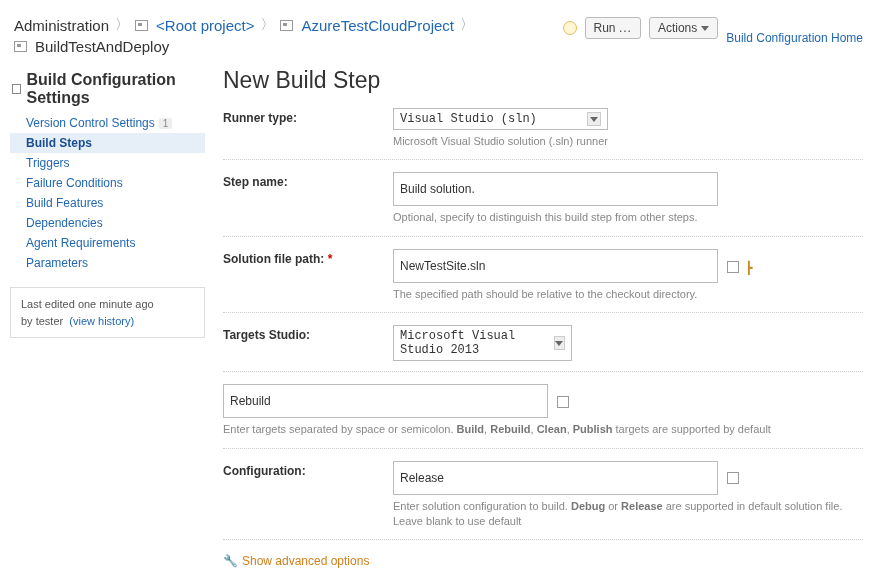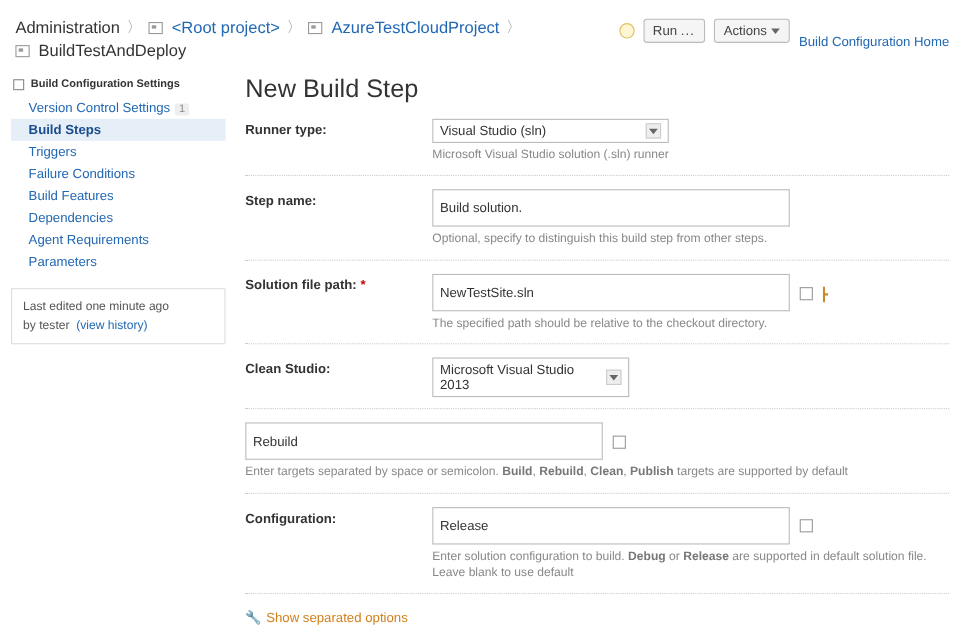--- a/index.html
+++ b/index.html
@@ -22,21 +22,21 @@
   .btn { background:#f5f5f5; border:1px solid #bbb; border-radius:3px; padding:3px 8px; font-size:12px; color:#444; cursor:pointer; }
   .btn .dots { letter-spacing:1px; }
   .btn .caret::after { content:""; display:inline-block; border-left:4px solid transparent; border-right:4px solid transparent; border-top:5px solid #666; margin-left:4px; vertical-align:middle; }
   .top-link { color:#2268b3; text-decoration:none; font-size:12px;margin-top:21px; }
 
   
   .main { display:flex; gap:18px; }
   .sidebar { width:195px; flex:none; }
   .page { flex:1; }
 
-  .sb-head { font-weight:bold; color:#333; padding:4px 2px 6px 2px; font-size:10px; display:flex; align-items:center; gap:6px; }
+  .sb-head { font-weight:bold; color:#333; padding:4px 2px 6px 2px; font-size:16px; display:flex; align-items:center; gap:6px; }
   .sb-head .sq { display:inline-block; width:10px; height:10px; border:1px solid #888; }
   .sb-list { list-style:none; }
   .sb-list li { padding:3px 6px 3px 16px; font-size:12px; }
   .sb-list li a { color:#2268b3; text-decoration:none; }
   .sb-list li.active { background:#e6eef8; }
   .sb-list li.active a { color:#1a4d8f; font-weight:bold; }
   .badge { display:inline-block; background:#eee; color:#888; font-size:10px; padding:0 4px; border-radius:2px; margin-left:4px; }
 
   .sb-edited { border:1px solid #ddd; padding:8px 10px; margin-top:14px; font-size:11px; color:#555; line-height:1.5; }
   .sb-edited a { color:#2268b3; text-decoration:none; }
@@ -45,21 +45,21 @@
   h2.page-title { font-size:23px; font-weight:normal; color:#333; margin-bottom:2px; }
 
   .form-row { display:flex; align-items:flex-start; padding:12px 0 10px 0; border-bottom:1px dotted #ccc; }
   .form-row:last-of-type { border-bottom:none; }
   .form-label { width:170px; flex:none; font-weight:bold; color:#333; font-size:12px; padding-top:3px; }
   .form-label .req { color:#c00; }
   .form-field { flex:1; }
   .hint { color:#888; font-size:11px; margin-top:4px; line-height:1.4; }
   .hint b { color:#777; }
 
-  .select-box { display:inline-flex; align-items:center; justify-content:space-between; border:1px solid #bbb; background:#fff; padding:3px 6px; width:215px; font-size:12px; color:#333; cursor:pointer; }
+  .select-box { display:inline-flex; align-items:center; justify-content:space-between; border:1px solid #bbb; background:#fff; padding:3px 6px; width:215px; font-size:12px; color:#333; cursor:pointer;font-family:Liberation Mono, monospace; }
   .select-box .caret2 { width:14px; height:14px; background:#eee; border:1px solid #ccc; display:flex; align-items:center; justify-content:center; }
   .select-box .caret2::after { content:""; border-left:4px solid transparent; border-right:4px solid transparent; border-top:5px solid #666; }
 
   input.tf { width:325px; border:1px solid #bbb; padding:9px 6px; font-size:12px; color:#333; background:#fff; }
   .field-suffix { display:inline-flex; gap:6px; margin-left:6px; vertical-align:middle; }
   .mini-icon { display:inline-block; width:12px; height:12px; border:1px solid #999; }
   .mini-icon.tree { border:none; width:14px; height:12px; position:relative; }
   .mini-icon.tree::before { content:"┣"; color:#c78b2a; font-size:12px; line-height:12px; }
 
   .adv { margin:14px 0 24px 0; }
@@ -151,21 +151,21 @@
           <input class="tf" type="text" value="NewTestSite.sln" style="">
           <span class="field-suffix">
             <span class="mini-icon"></span>
             <span class="mini-icon tree"></span>
           </span>
           <div class="hint">The specified path should be relative to the checkout directory.</div>
         </div>
       </div>
 
       <div class="form-row">
-        <div class="form-label">Clean Studio:</div>
+        <div class="form-label">Targets Studio:</div>
         <div class="form-field">
           <div class="select-box" style="width:179px;">
             <span>Microsoft Visual Studio 2013</span>
             <span class="caret2"></span>
           </div>
         </div>
       </div>
 
       <div class="form-row">
         <div class="form-field">
@@ -186,21 +186,21 @@
           <span class="field-suffix">
               <span class="mini-icon"></span>
             </span>
           <div class="hint">
             <span>Enter solution configuration to build. </span><b>Debug</b><span> or </span><b>Release</b><span> are supported in default solution file. Leave blank to use default</span>
           </div>
         </div>
       </div>
 
       <div class="adv">
-        <span class="wrench">🔧</span><a href="#">Show separated options</a>
+        <span class="wrench">🔧</span><a href="#">Show advanced options</a>
       </div>
 
       <div class="buttons">
         <button class="btn-save">Save</button>
         <button class="btn-cancel">Cancel</button>
       </div>
 
     </div>
   </div>
 </div>

